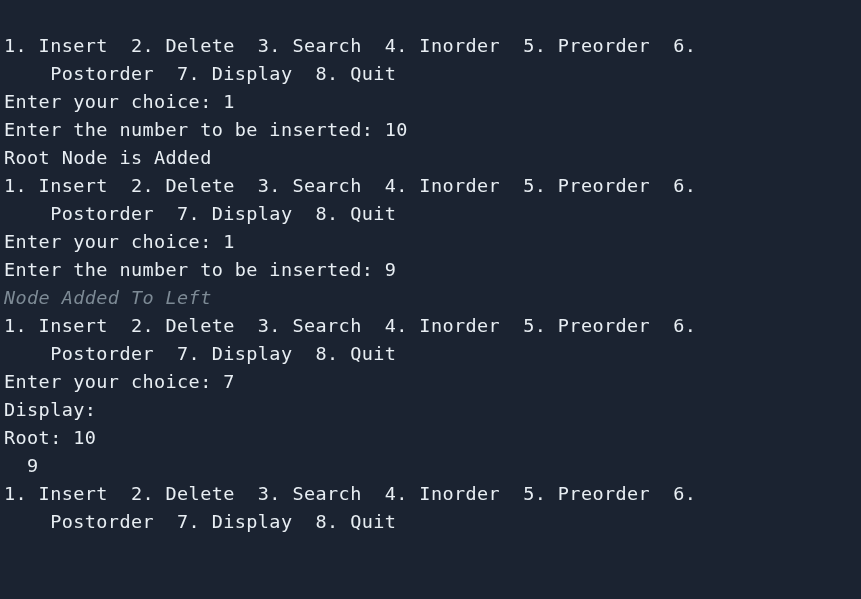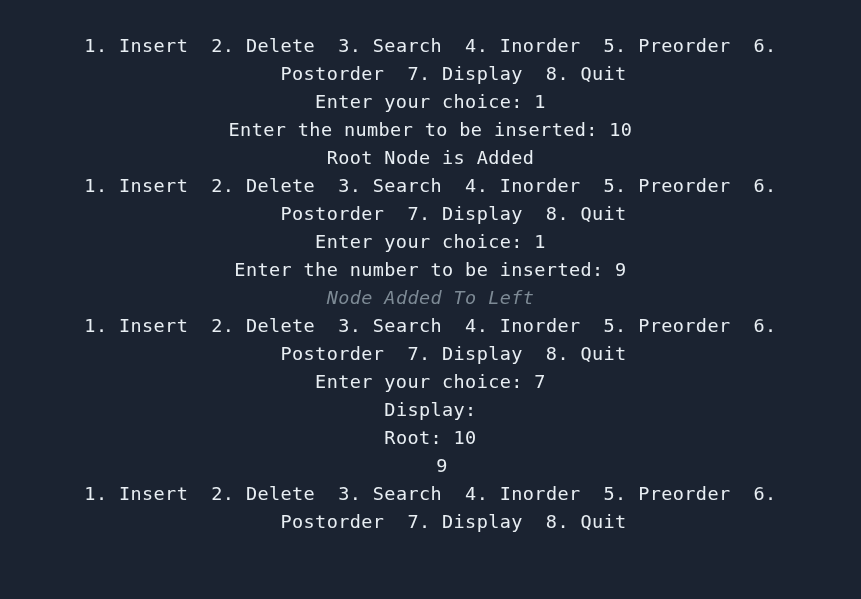--- a/index.html
+++ b/index.html
@@ -11,21 +11,20 @@
     overflow: hidden;
   }
   .terminal {
     font-family: "Menlo", "Consolas", "DejaVu Sans Mono", "Liberation Mono", monospace;
     font-size: 18.5px;
     line-height: 28px;
     color: #e8eef3;
     white-space: pre;
     padding: 4px 4px;
     letter-spacing: 0.4px;
-    text-align: center;
   }
   .muted-italic {
     color: #7d8a95;
     font-style: italic;
   }
 </style>
 </head>
 <body>
 
 <div class="terminal">

